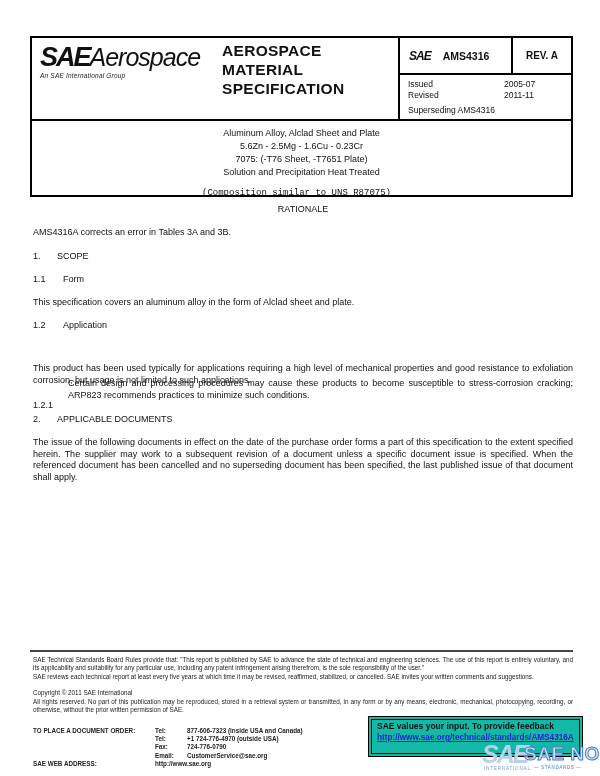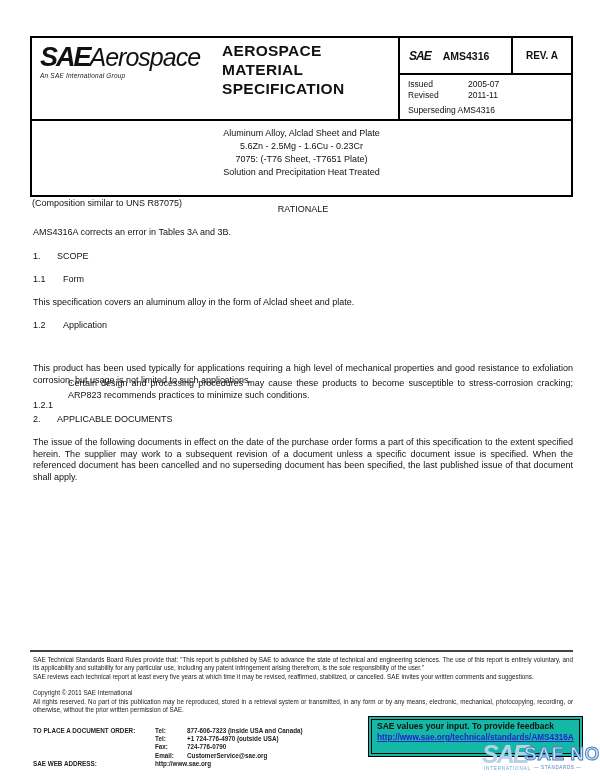--- a/index.html
+++ b/index.html
@@ -20,30 +20,30 @@
   .logo-brand { font-style:italic; font-size:25px; font-weight:normal; letter-spacing:-1px; }
   .logo-tagline { font-style:italic; font-size:6.5px; color:#222; margin-top:2px; letter-spacing:0.2px; }
   .doc-type { position:absolute; left:190px; top:3px; font-weight:bold; font-size:15.5px; line-height:19px; letter-spacing:0.3px; }
   .header-right { width:173px; border-left:2px solid #000; display:flex; flex-direction:column; }
   .num-row { height:37px; border-bottom:2px solid #000; display:flex; }
   .num-left { flex:1; display:flex; align-items:center; padding-left:9px; }
   .sae-small { font-style:italic; font-weight:bold; font-size:12px; letter-spacing:-1px; margin-right:12px; }
   .doc-number { font-weight:bold; font-size:10.5px; }
   .rev-cell { width:60px; border-left:2px solid #000; display:flex; align-items:center; justify-content:center; font-weight:bold; font-size:10px; }
   .dates { flex:1; position:relative; padding:4px 0 0 8px; font-size:8.5px; line-height:11px; }
-  .date-row { display:flex; }
+  .date-row { display:flex;gap:36px; }
   .date-label { width:60px; }
   .superseding { position:absolute; left:8px; bottom:3px; font-size:8.5px; }
   
   .title-box {
     position:absolute; left:30px; top:121px; width:543px; height:76px;
     border:2px solid #000; border-top:none; text-align:center;
     font-size:9px; line-height:13px; padding-top:6px;
   }
-  .title-note { display:block; text-align:left; padding-right:10px; margin-top:18px; }
+  .title-note { display:block; text-align:center; padding-right:10px; margin-top:8px;font-family:Liberation Mono, monospace; }
   
   .body-area { position:absolute; left:33px; top:204px; width:540px; font-size:9px; line-height:11.5px; }
   .rationale-h { text-align:center; }
   .para { text-align:justify; }
   .abs { position:absolute; left:0; width:540px; }
   .sec-head { display:flex; }
   .sec-num { flex:none; }
   .n1 { width:24px; } .n2 { width:30px; }
   .hang { position:relative; padding-left:35px; text-align:justify; }
   .hang .sec-num { position:absolute; left:0; top:0;margin-top:22px; }

